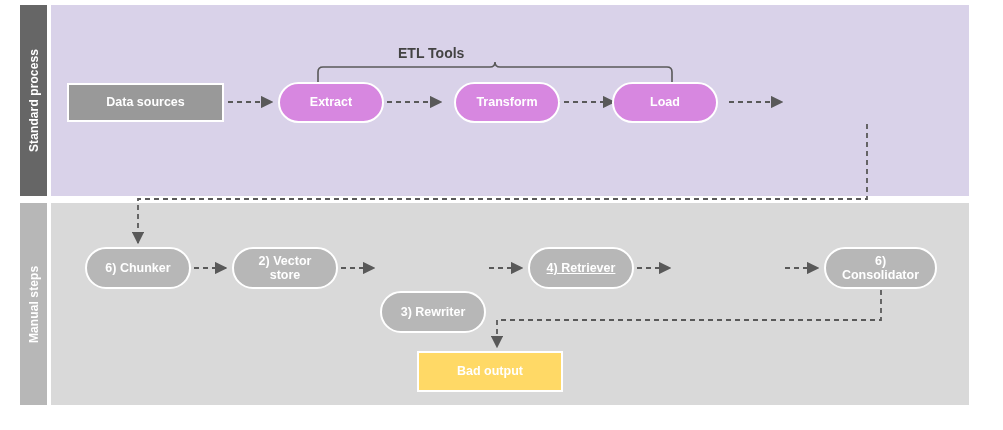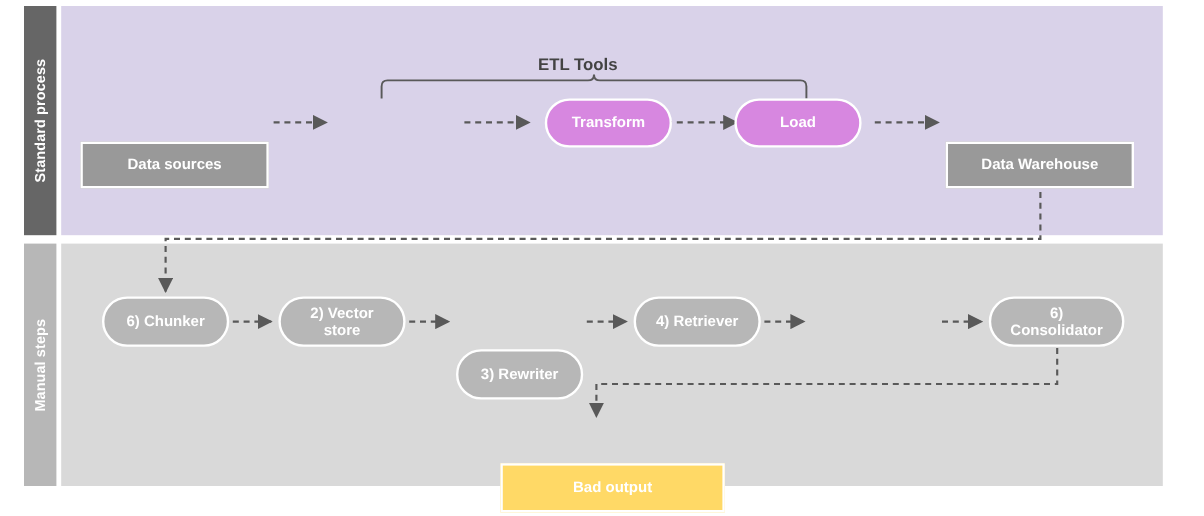--- a/index.html
+++ b/index.html
@@ -49,44 +49,43 @@
     display: flex;
     align-items: center;
     justify-content: center;
     text-align: center;
     color: #ffffff;
     font-weight: bold;
     font-size: 12.5px;
     line-height: 1.15;
     border: 2px solid #ffffff;
   }
-  .node.rect { border-radius: 0; margin-top: 35px; }
+  .node.rect { border-radius: 0; }
   .node.pill { border-radius: 22px; }
 
   .node.grey-rect  { background: #999999; }
   .node.magenta    { background: #d787e0; color: #ffffff; }
   .node.grey-pill  { background: #b7b7b7; }
   .node.yellow     { background: #ffd966; }
 
   
   #wires {
     position: absolute;
     left: 0; top: 0;
     width: 1003px;
     height: 430px;
     pointer-events: none;
   }
 
   
   #etl-label {
     position: absolute;
-    left: 384px;
+    left: 398px;
     top: 45px;
     width: 195px;
-    text-align: center;
     color: #434343;
     font-size: 14px;
     font-weight: bold;
   }
 </style>
 </head>
 <body>
 
 <div id="canvas">
 
@@ -120,51 +119,51 @@
 
     <path d="M 881 290 L 881 320 L 497 320 L 497 347" fill="none" stroke="#595959" stroke-width="1.8" stroke-dasharray="5,4" marker-end="url(#arrow)"></path>
   </svg>
 
   <div id="etl-label">ETL Tools</div>
 
   <div class="node rect grey-rect" style="left:67px;  top:83px;  width:157px; height:39px;">
     <span>Data sources</span>
   </div>
 
+  <div class="node pill magenta" style="left:278px; top:82px;  width:106px; height:41px;">
+    <span>Extract</span>
+  </div>
 
   <div class="node pill magenta" style="left:454px; top:82px;  width:106px; height:41px;">
     <span>Transform</span>
   </div>
 
   <div class="node pill magenta" style="left:612px; top:82px;  width:106px; height:41px;">
     <span>Load</span>
   </div>
 
-  <div class="node rect grey-rect" style="left:788px; top:83px;  width:157px; height:39px;">
-    <span>Data Warehouse</span>
-  </div>
 
   <div class="node pill grey-pill" style="left:85px;  top:247px; width:106px; height:42px;">
     <span class="nl">6) Chunker</span>
   </div>
 
   <div class="node pill grey-pill" style="left:232px; top:247px; width:106px; height:42px;">
     <span class="nl">2) Vector<br>store</span>
   </div>
 
   <div class="node pill grey-pill" style="left:380px; top:247px; width:106px; height:42px;margin-top:44px;">
     <span class="nl">3) Rewriter</span>
   </div>
 
-  <div class="node pill grey-pill" style="left:528px; top:247px; width:106px; height:42px;">
+  <div class="node pill grey-pill" style="left:528px; top:247px; width:106px; height:42px;text-decoration:underline;">
     <span class="nl">4) Retriever</span>
   </div>
 
 
   <div class="node pill grey-pill" style="left:824px; top:247px; width:113px; height:42px;">
     <span class="nl">6)<br>Consolidator</span>
   </div>
 
-  <div class="node rect yellow" style="left:417px; top:351px; width:187px; height:41px;">
+  <div class="node rect yellow" style="left:417px; top:351px; width:146px; height:41px;">
     <span>Bad output</span>
   </div>
 
 </div>
 
 </body></html>

